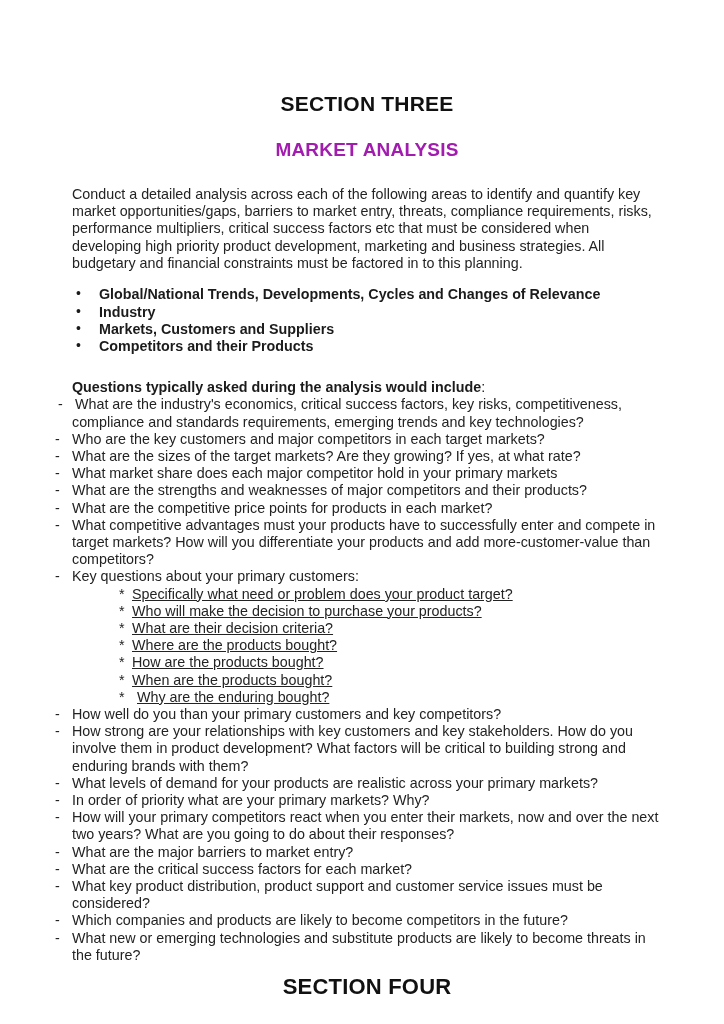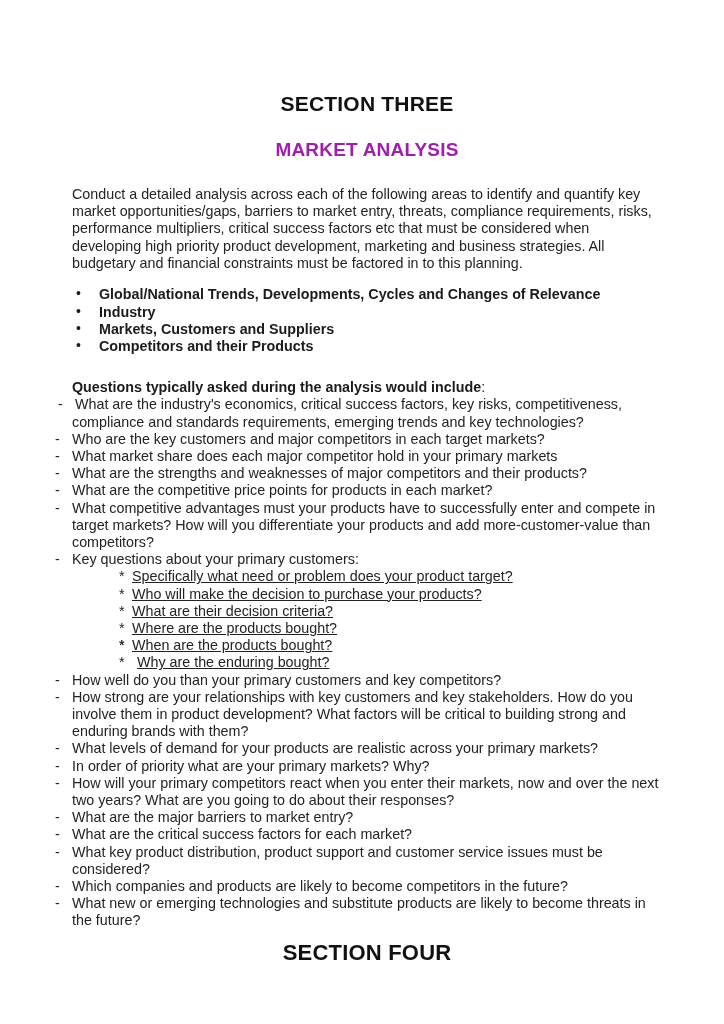--- a/index.html
+++ b/index.html
@@ -183,20 +183,23 @@
     </div>
 
     <ul class="dash-list">
       <li class="dash-item lead">
         <span class="dash">-</span><span>What are the industry's economics, critical success factors, key risks, competitiveness, compliance and standards requirements, emerging trends and key technologies?</span>
       </li>
       <li class="dash-item">
         <span class="dash">-</span><span>Who are the key customers and major competitors in each target markets?</span>
       </li>
       <li class="dash-item">
+        <span class="dash">-</span><span>What are the sizes of the target markets?  Are they growing? If yes, at what rate?</span>
+      </li>
+      <li class="dash-item">
         <span class="dash">-</span><span>What market share does each major competitor hold in your primary markets</span>
       </li>
       <li class="dash-item">
         <span class="dash">-</span><span>What are the strengths and weaknesses of major competitors and their products?</span>
       </li>
       <li class="dash-item">
         <span class="dash">-</span><span>What are the competitive price points for products in each market?</span>
       </li>
       <li class="dash-item">
         <span class="dash">-</span><span>What competitive advantages must your products have to successfully enter and compete in target markets?  How will you differentiate your products and add more-customer-value than competitors?</span>
@@ -213,21 +216,21 @@
       <li class="star-item">
         <span class="star">*</span><span class="star-text">Who will make the decision to purchase your products?</span>
       </li>
       <li class="star-item">
         <span class="star">*</span><span class="star-text">What are their decision criteria?</span>
       </li>
       <li class="star-item">
         <span class="star">*</span><span class="star-text">Where are the products bought?</span>
       </li>
       <li class="star-item">
-        <span class="star">*</span>
+        <span class="star">*</span><span class="star-text">How are the products bought?</span>
       </li>
       <li class="star-item">
         <span class="star">*</span><span class="star-text">When are the products bought?</span>
       </li>
       <li class="star-item wide">
         <span class="star">*</span><span class="star-text">Why are the enduring bought?</span>
       </li>
     </ul>
 
     <ul class="dash-list">

